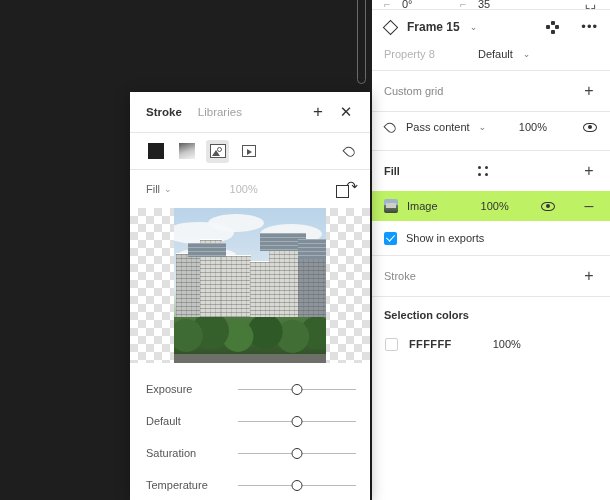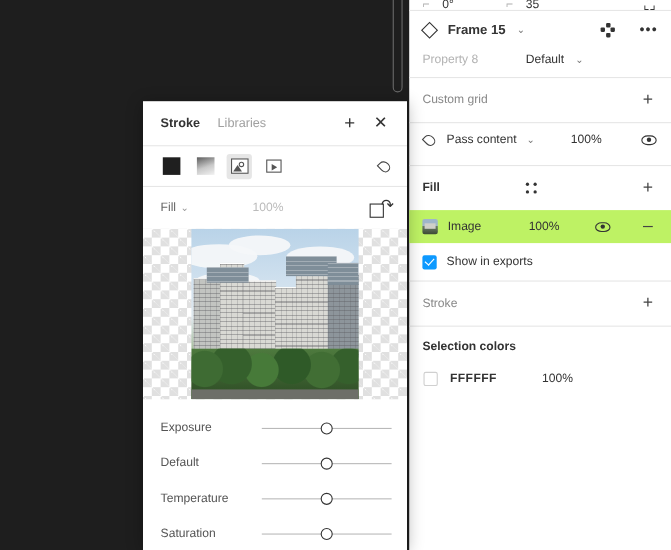--- a/index.html
+++ b/index.html
@@ -610,28 +610,28 @@
             <span class="knob"></span>
           </span>
       </div>
       <div class="slider-row">
         <span class="slider-label">Default</span>
         <span class="track">
             <span class="knob"></span>
           </span>
       </div>
       <div class="slider-row">
+        <span class="slider-label">Saturation</span>
+        <span class="track">
+            <span class="knob"></span>
+          </span>
+      </div>
+      <div class="slider-row">
         <span class="slider-label">Temperature</span>
         <span class="track">
             <span class="knob"></span>
           </span>
       </div>
-      <div class="slider-row">
-        <span class="slider-label">Saturation</span>
-        <span class="track">
-            <span class="knob"></span>
-          </span>
-      </div>
     </div>
 
   </div>
 
 </div>
 
 </body></html>

